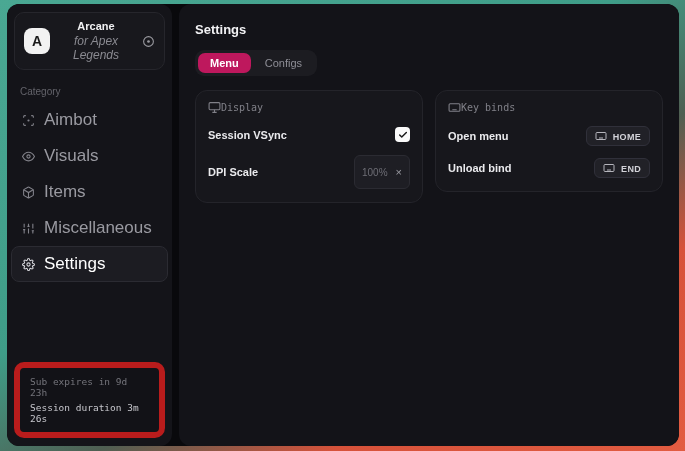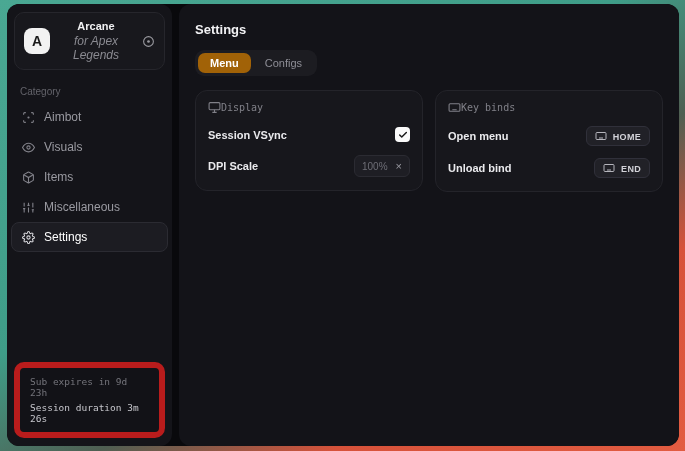--- a/index.html
+++ b/index.html
@@ -60,21 +60,21 @@
     margin: 16px 0 3px 13px;
     font-size: 10px;
     color: #63636a;
   }
   .nav { display: flex; flex-direction: column; margin: 2px 4px 0 4px; }
   .nav-item {
     display: flex; align-items: center; gap: 9px;
     padding: 7px 10px;
     border: 1px solid transparent;
     border-radius: 8px;
-    font-size: 12px;
+    font-size: 17px;
     color: #9a9aa1;
     cursor: pointer;
   }
   .nav-item .ic { color: #82828a; display: flex; }
   .nav-item.selected {
     background: #1c1c22;
     border-color: #2b2b32;
     color: #ffffff;
   }
   .nav-item.selected .ic { color: #d5d5da; }
@@ -111,21 +111,21 @@
     padding: 3px;
     gap: 2px;
   }
   .tab {
     padding: 4px 12px;
     font-size: 11px;
     color: #8e8e96;
     border-radius: 7px;
     cursor: pointer;
   }
-  .tab.selected { background: #a16207; color: #ffffff; font-weight: 600; }
+  .tab.selected { background: #be185d; color: #ffffff; font-weight: 600; }
 
   .cards { margin-top: 14px; display: flex; gap: 12px; align-items: flex-start; }
   .card {
     flex: 1;
     background: #17171c;
     border: 1px solid #24242a;
     border-radius: 12px;
     padding: 10px 12px 13px 12px;
   }
   .card-header {
@@ -147,21 +147,21 @@
     border-radius: 4px;
     display: flex; align-items: center; justify-content: center;
     cursor: pointer;
   }
   .value-input {
     display: flex; align-items: center; gap: 8px;
     background: #1e1e24;
     border: 1px solid #2b2b32;
     border-radius: 6px;
     padding: 2px 7px;
-    height: 22px;
+    height: 34px;
     cursor: text;
   }
   .value-input .val { font-size: 10px; color: #6e6e76; }
   .value-input .clear { font-size: 11px; color: #9a9aa2; cursor: pointer; line-height: 1; }
 
   .keybind {
     display: flex; align-items: flex-end; gap: 6px;
     background: #212127;
     border: 1px solid #30303a;
     border-radius: 6px;

